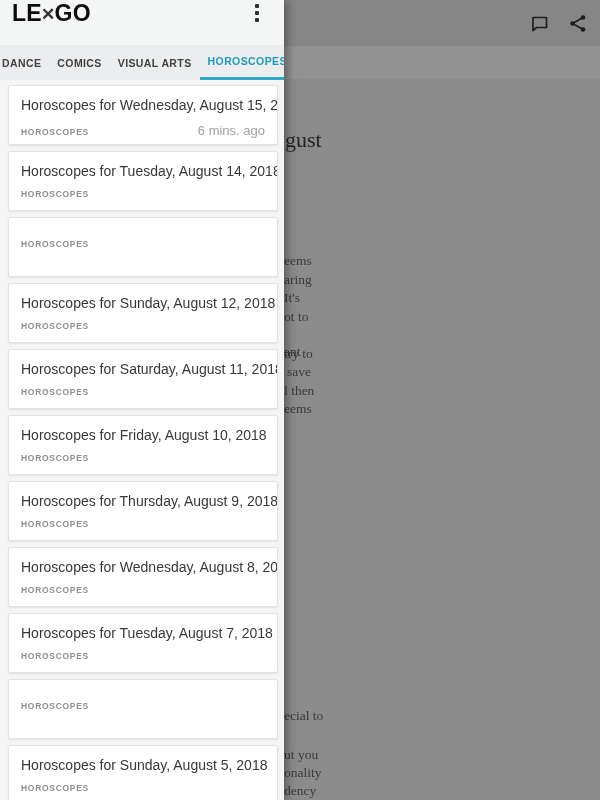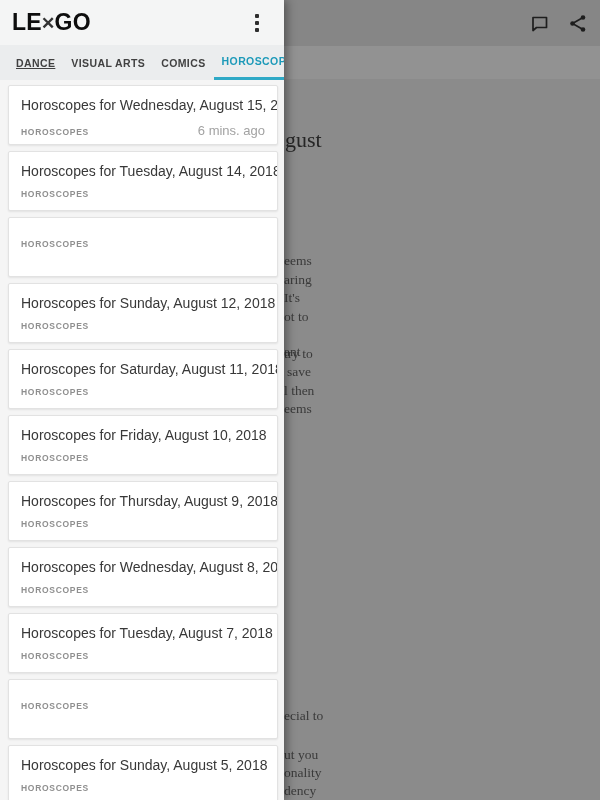--- a/index.html
+++ b/index.html
@@ -32,34 +32,34 @@
   .b0{top:708px}.b1{top:747px}.b2{top:765px}.b3{top:783px}
 
   
   .drawer{
     position:absolute;left:0;top:0;width:284px;height:800px;
     background:#f5f5f5;box-shadow:3px 0 9px rgba(0,0,0,.38);
     overflow:hidden;
   }
   .drawer-header{
     height:45px;background:#f4f5f5;
-    display:flex;align-items:center;justify-content:space-between;
+    display:flex;align-items:flex-start;justify-content:space-between;
     padding:0 21px 0 12px;box-sizing:border-box;
   }
   .logo{font-size:23px;font-weight:800;color:#0d0d0d;letter-spacing:.3px;display:flex;align-items:center;}
   .logo .logo-x{font-size:17px;font-weight:700;color:#343434;margin:0 -1px;transform:translateY(1px);}
   .kebab{display:flex;flex-direction:column;gap:3px;cursor:pointer;padding:4px;}
   .kebab i{width:4px;height:4px;background:#2e2e2e;border-radius:1px;display:block;}
 
   .tab-bar{
     height:35px;background:#ebedee;display:flex;align-items:stretch;
     font-size:10.5px;font-weight:700;letter-spacing:.4px;color:#414141;
   }
   .tab{display:flex;align-items:center;padding:0 8px;white-space:nowrap;cursor:pointer;box-sizing:border-box;}
-  .tab.first{padding-left:16px;text-decoration:underline;}
+  .tab.first{padding-left:2px;}
   .tab.active{color:var(--accent,#1d9ab9);flex:1;border-bottom:3px solid var(--underline,#2ea9c6);}
 
   .card-list{padding:5px 6px 0 8px;}
   .card{
     background:#ffffff;border:1px solid #e2e2e2;border-radius:2px;
     height:60px;margin-bottom:6px;box-sizing:border-box;
     padding:11px 12px 0 12px;box-shadow:0 1px 2px rgba(0,0,0,.08);
     cursor:pointer;overflow:hidden;
   }
   .card-title{font-size:14px;color:#383838;white-space:nowrap;}
@@ -115,22 +115,22 @@
     </div>
     <div class="kebab">
         <i></i>
         <i></i>
         <i></i>
       </div>
   </div>
 
   <div class="tab-bar">
     <div class="tab first">DANCE</div>
+    <div class="tab">COMICS</div>
     <div class="tab">VISUAL ARTS</div>
-    <div class="tab">COMICS</div>
     <div class="tab active">HOROSCOPES</div>
   </div>
 
   <div class="card-list">
 
     <div class="card">
       <div class="card-title">Horoscopes for Wednesday, August 15, 2018</div>
       <div class="card-meta">
         <span class="card-category">HOROSCOPES</span>
         <span class="card-time">6 mins. ago</span>

